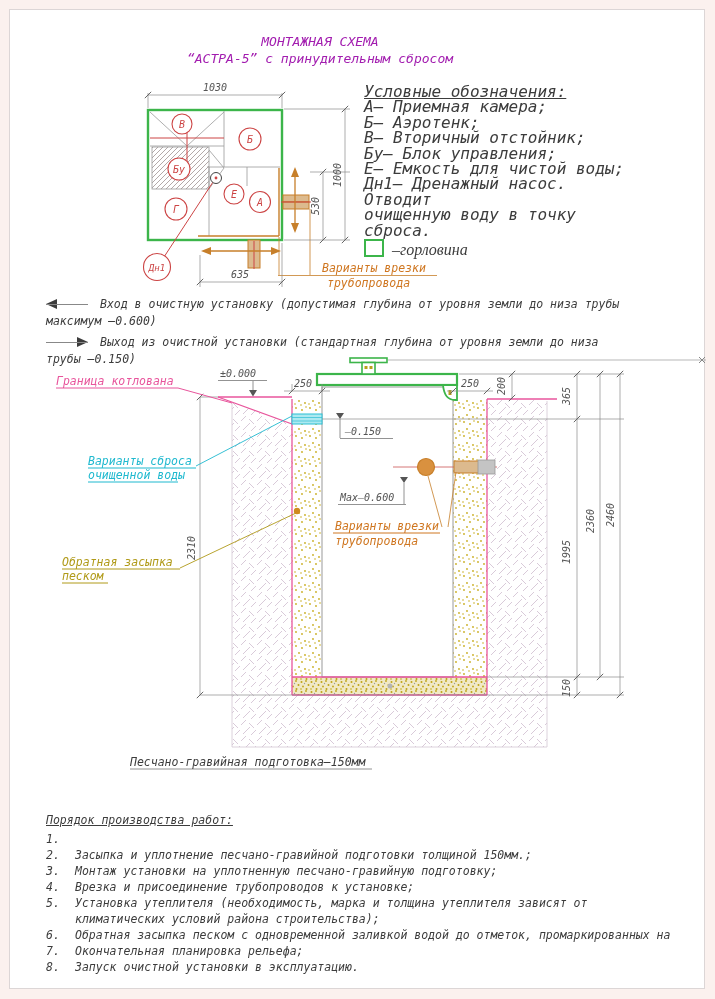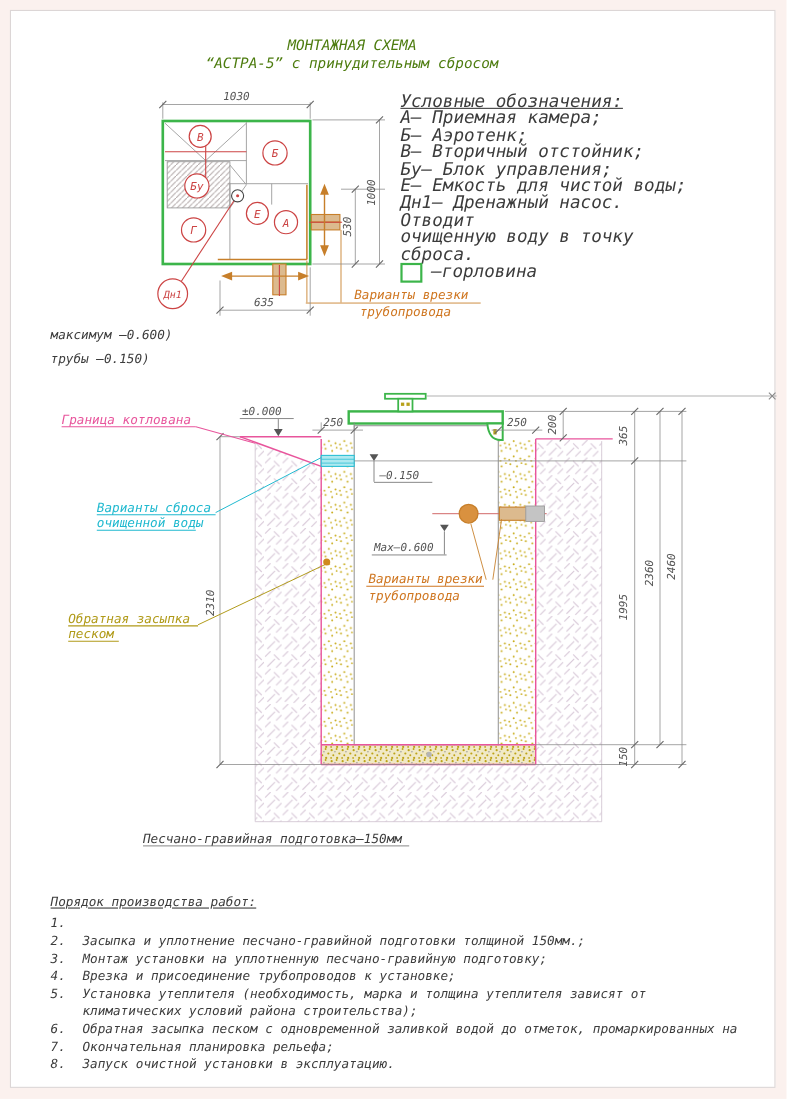--- a/index.html
+++ b/index.html
@@ -10,24 +10,24 @@
   svg text{font-family:"DejaVu Sans Mono",monospace;font-style:italic;}
   .t-dim{font-size:10px;fill:#555555;}
   .t-red{font-size:10px;fill:#cc4444;}
   .t-red-s{font-size:9px;fill:#cc4444;}
   .t-lbl{font-size:11.5px;}
   .t-pink{fill:#e8559c;}
   .t-cyan{fill:#1fb9cf;}
   .t-olive{fill:#b09a18;}
   .t-orange{fill:#cf7620;}
   .t-dark{fill:#3c3c3c;}
-  .title{position:absolute;left:60px;top:33px;width:520px;text-align:center;font-size:13px;line-height:17px;color:#4d7c0f;}
+  .title{position:absolute;left:60px;top:33px;width:520px;text-align:center;font-size:13px;line-height:17px;color:#a21caf;}
   .legend{position:absolute;left:364px;top:84px;width:276px;font-size:16px;line-height:15.4px;}
   .legend .hd{text-decoration:underline;}
-  .neck-row{display:flex;align-items:flex-start;margin-top:1px;}
+  .neck-row{display:flex;align-items:flex-end;margin-top:1px;font-family:Liberation Serif, serif;}
   .neck-box{width:16px;height:14px;border:2px solid #3cb54a;margin-right:8px;flex:none;}
   .notes{position:absolute;left:46px;top:296px;width:652px;font-size:11.5px;line-height:16.5px;}
   .note{margin-bottom:5px;}
   .note-l1{display:flex;align-items:center;}
   .arrow{display:inline-block;position:relative;width:42px;height:10px;margin-right:12px;flex:none;}
   .arrow::after{content:"";position:absolute;left:0;right:0;top:4.5px;border-top:1px solid #888;}
   .arrow.left::before{content:"";position:absolute;left:0;top:0;width:0;height:0;
       border-top:5px solid transparent;border-bottom:5px solid transparent;border-right:11px solid #3c3c3c;}
   .arrow.right::before{content:"";position:absolute;right:0;top:0;width:0;height:0;
       border-top:5px solid transparent;border-bottom:5px solid transparent;border-left:11px solid #3c3c3c;}
@@ -358,23 +358,31 @@
   <div>Дн1– Дренажный насос. Отводит</div>
   <div>очищенную воду в точку сброса.</div>
   <div class="neck-row">
     <span class="neck-box"></span>
     <span>–горловина</span>
   </div>
 </div>
 
 <div class="notes">
   <div class="note">
+    <div class="note-l1">
+      <span class="arrow left"></span>
+      <span>Вход в очистную установку (допустимая глубина от уровня земли до низа трубы</span>
+    </div>
     <div>максимум –0.600)</div>
   </div>
   <div class="note">
+    <div class="note-l1">
+      <span class="arrow right"></span>
+      <span>Выход из очистной установки (стандартная глубина от уровня земли до низа</span>
+    </div>
     <div>трубы –0.150)</div>
   </div>
 </div>
 
 <div class="proc">
   <div class="hd">Порядок производства работ:</div>
   <div class="pitem">
     <span class="pnum">1.</span>
     <span class="ptxt">
     </span>

